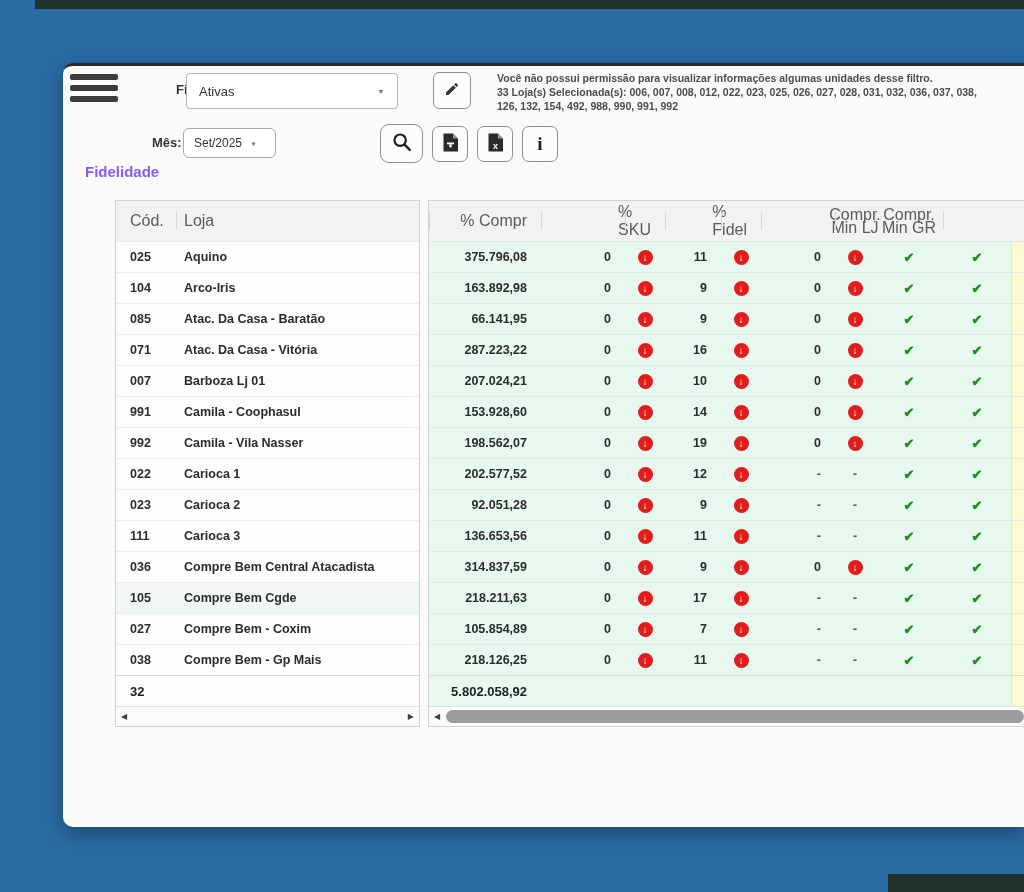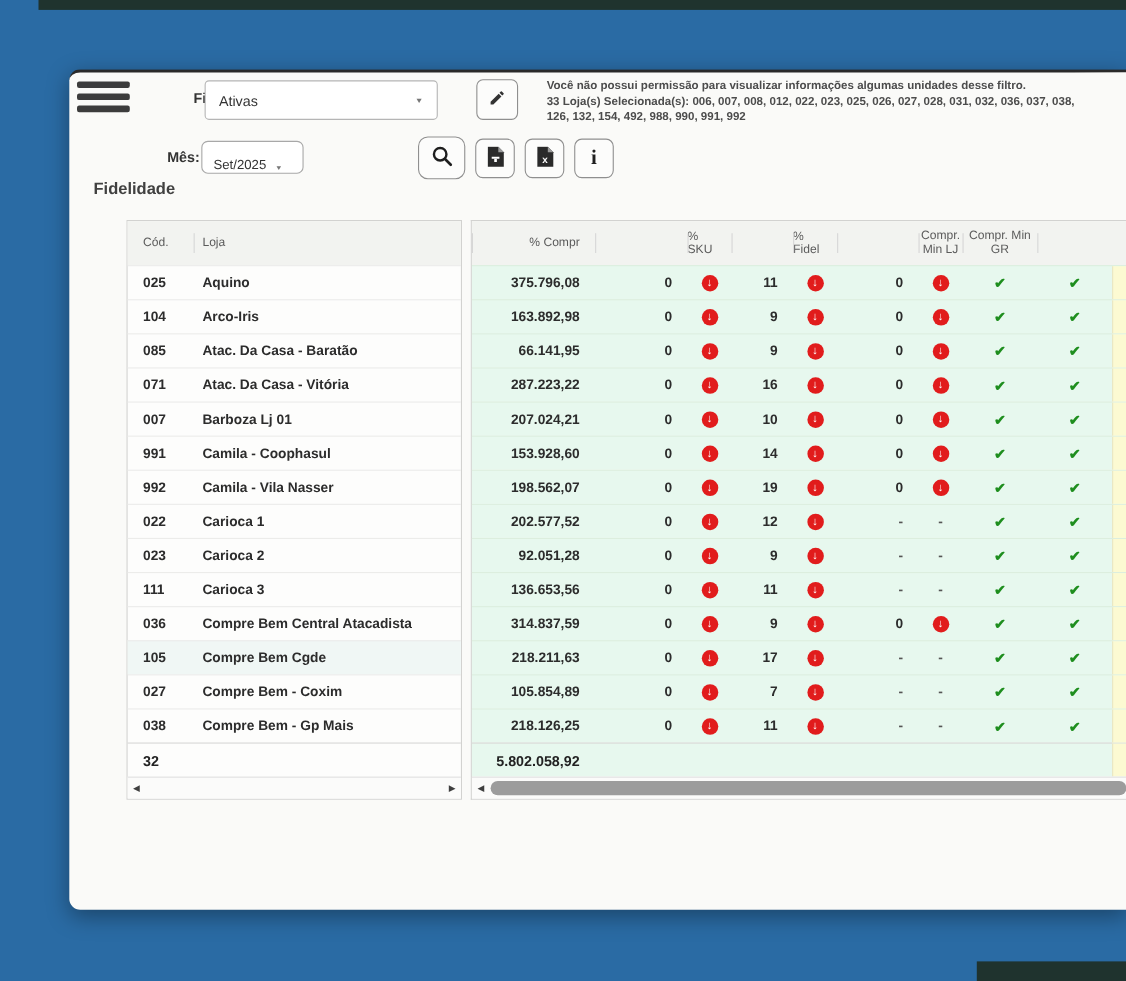--- a/index.html
+++ b/index.html
@@ -19,45 +19,45 @@
   .hamburger { position:absolute; left:7px; top:8px; width:48px; cursor:pointer; }
   .hamburger i { display:block; height:6px; background:#3c3c3c; border-radius:2px; margin-bottom:5px; }
   .lbl { position:absolute; font-size:13px; font-weight:700; color:#333;margin-left:37px; }
   .filters-lbl { left:76px; top:16px; }
   .mes-lbl { left:52px; top:69px; }
   .select {
     position:absolute; background:#fff; border:1px solid #b5b5b5; border-radius:4px;
     display:flex; align-items:center; font-weight:400; color:#333; cursor:pointer;
   }
   .filter-select { left:123px; top:7px; width:212px; height:36px; padding:0 12px; font-size:13px; }
-  .month-select { left:120px; top:62px; width:93px; height:30px; padding:0 10px; font-size:12px; border-radius:6px; border-color:#a8a8a8;align-items:flex-end; }
+  .month-select { left:120px; top:62px; width:93px; height:30px; padding:0 10px; font-size:12px; border-radius:6px; border-color:#a8a8a8; }
   .caret { font-size:8px; color:#777; transform:scaleY(.85); }
   .filter-select .caret { margin-left:auto; }
   .month-select .caret { margin-left:8px; font-size:7px; }
   .btn {
     position:absolute; background:#fcfcfb; border:1px solid #8f8f8f; border-radius:7px;
     display:flex; align-items:center; justify-content:center; cursor:pointer;
   }
   .edit-btn { left:370px; top:6px; width:38px; height:37px; border-radius:6px; }
   .search-btn { left:317px; top:58px; width:43px; height:39px; border-radius:9px; }
   .pdf-btn { left:369px; top:60px; width:36px; height:36px; }
   .excel-btn { left:414px; top:60px; width:36px; height:36px; }
   .info-btn { left:459px; top:60px; width:36px; height:36px; }
   .info-glyph { font-family:"Liberation Serif", serif; font-weight:700; font-size:19px; color:#1f1f1f; }
   .warning { position:absolute; left:434px; top:5px; font-size:10.5px; font-weight:700; color:#4c4c4c; line-height:14px; white-space:nowrap; }
-  .section-title { position:absolute; left:22px; top:97px; font-size:15px; font-weight:700; color:#404040; }
+  .section-title { position:absolute; left:22px; top:97px; font-size:15px; font-weight:700; color:#8b5cf6; }
 
   
   .table { position:absolute; left:52px; top:134px; display:flex; gap:8px; }
   .pane { background:#fdfdfc; border:1px solid #d2d2d0; }
   .pane.left { width:305px; }
   .pane.right { width:596px; border-right:none; }
   .lrow { display:grid; grid-template-columns:60px 1fr; }
   .rrow { display:grid; grid-template-columns:112px 84px 40px 56px 40px 74px 40px 68px 68px 14px; }
-  .hrow { height:40px; background:#f2f3f0; color:#5b5b5b; font-size:11px; }
+  .hrow { height:40px; background:#f2f3f0; color:#5b5b5b; font-size:16px; }
   .hcell { display:flex; align-items:center; position:relative; }
   .sep::before { content:""; position:absolute; left:0; top:11px; bottom:11px; border-left:1px solid #d6d6d6; }
   .pad14 { padding-left:14px; } .pad8 { padding-left:8px; }
   .hnum { justify-content:flex-end; padding-right:14px; }
   .hwrap { justify-content:center; text-align:center; line-height:13px; padding:0 5px; }
   .brow { height:31px; border-top:1px solid #ececea; font-size:12.5px; font-weight:600; color:#2c2c2c; }
   .rrow.brow { background:#e7f8ee; border-top:1px solid #dceede; }
   .lrow.hl { background:#f0f7f5; }
   .cell { display:flex; align-items:center; }
   .cod-cell { padding-left:14px; }

